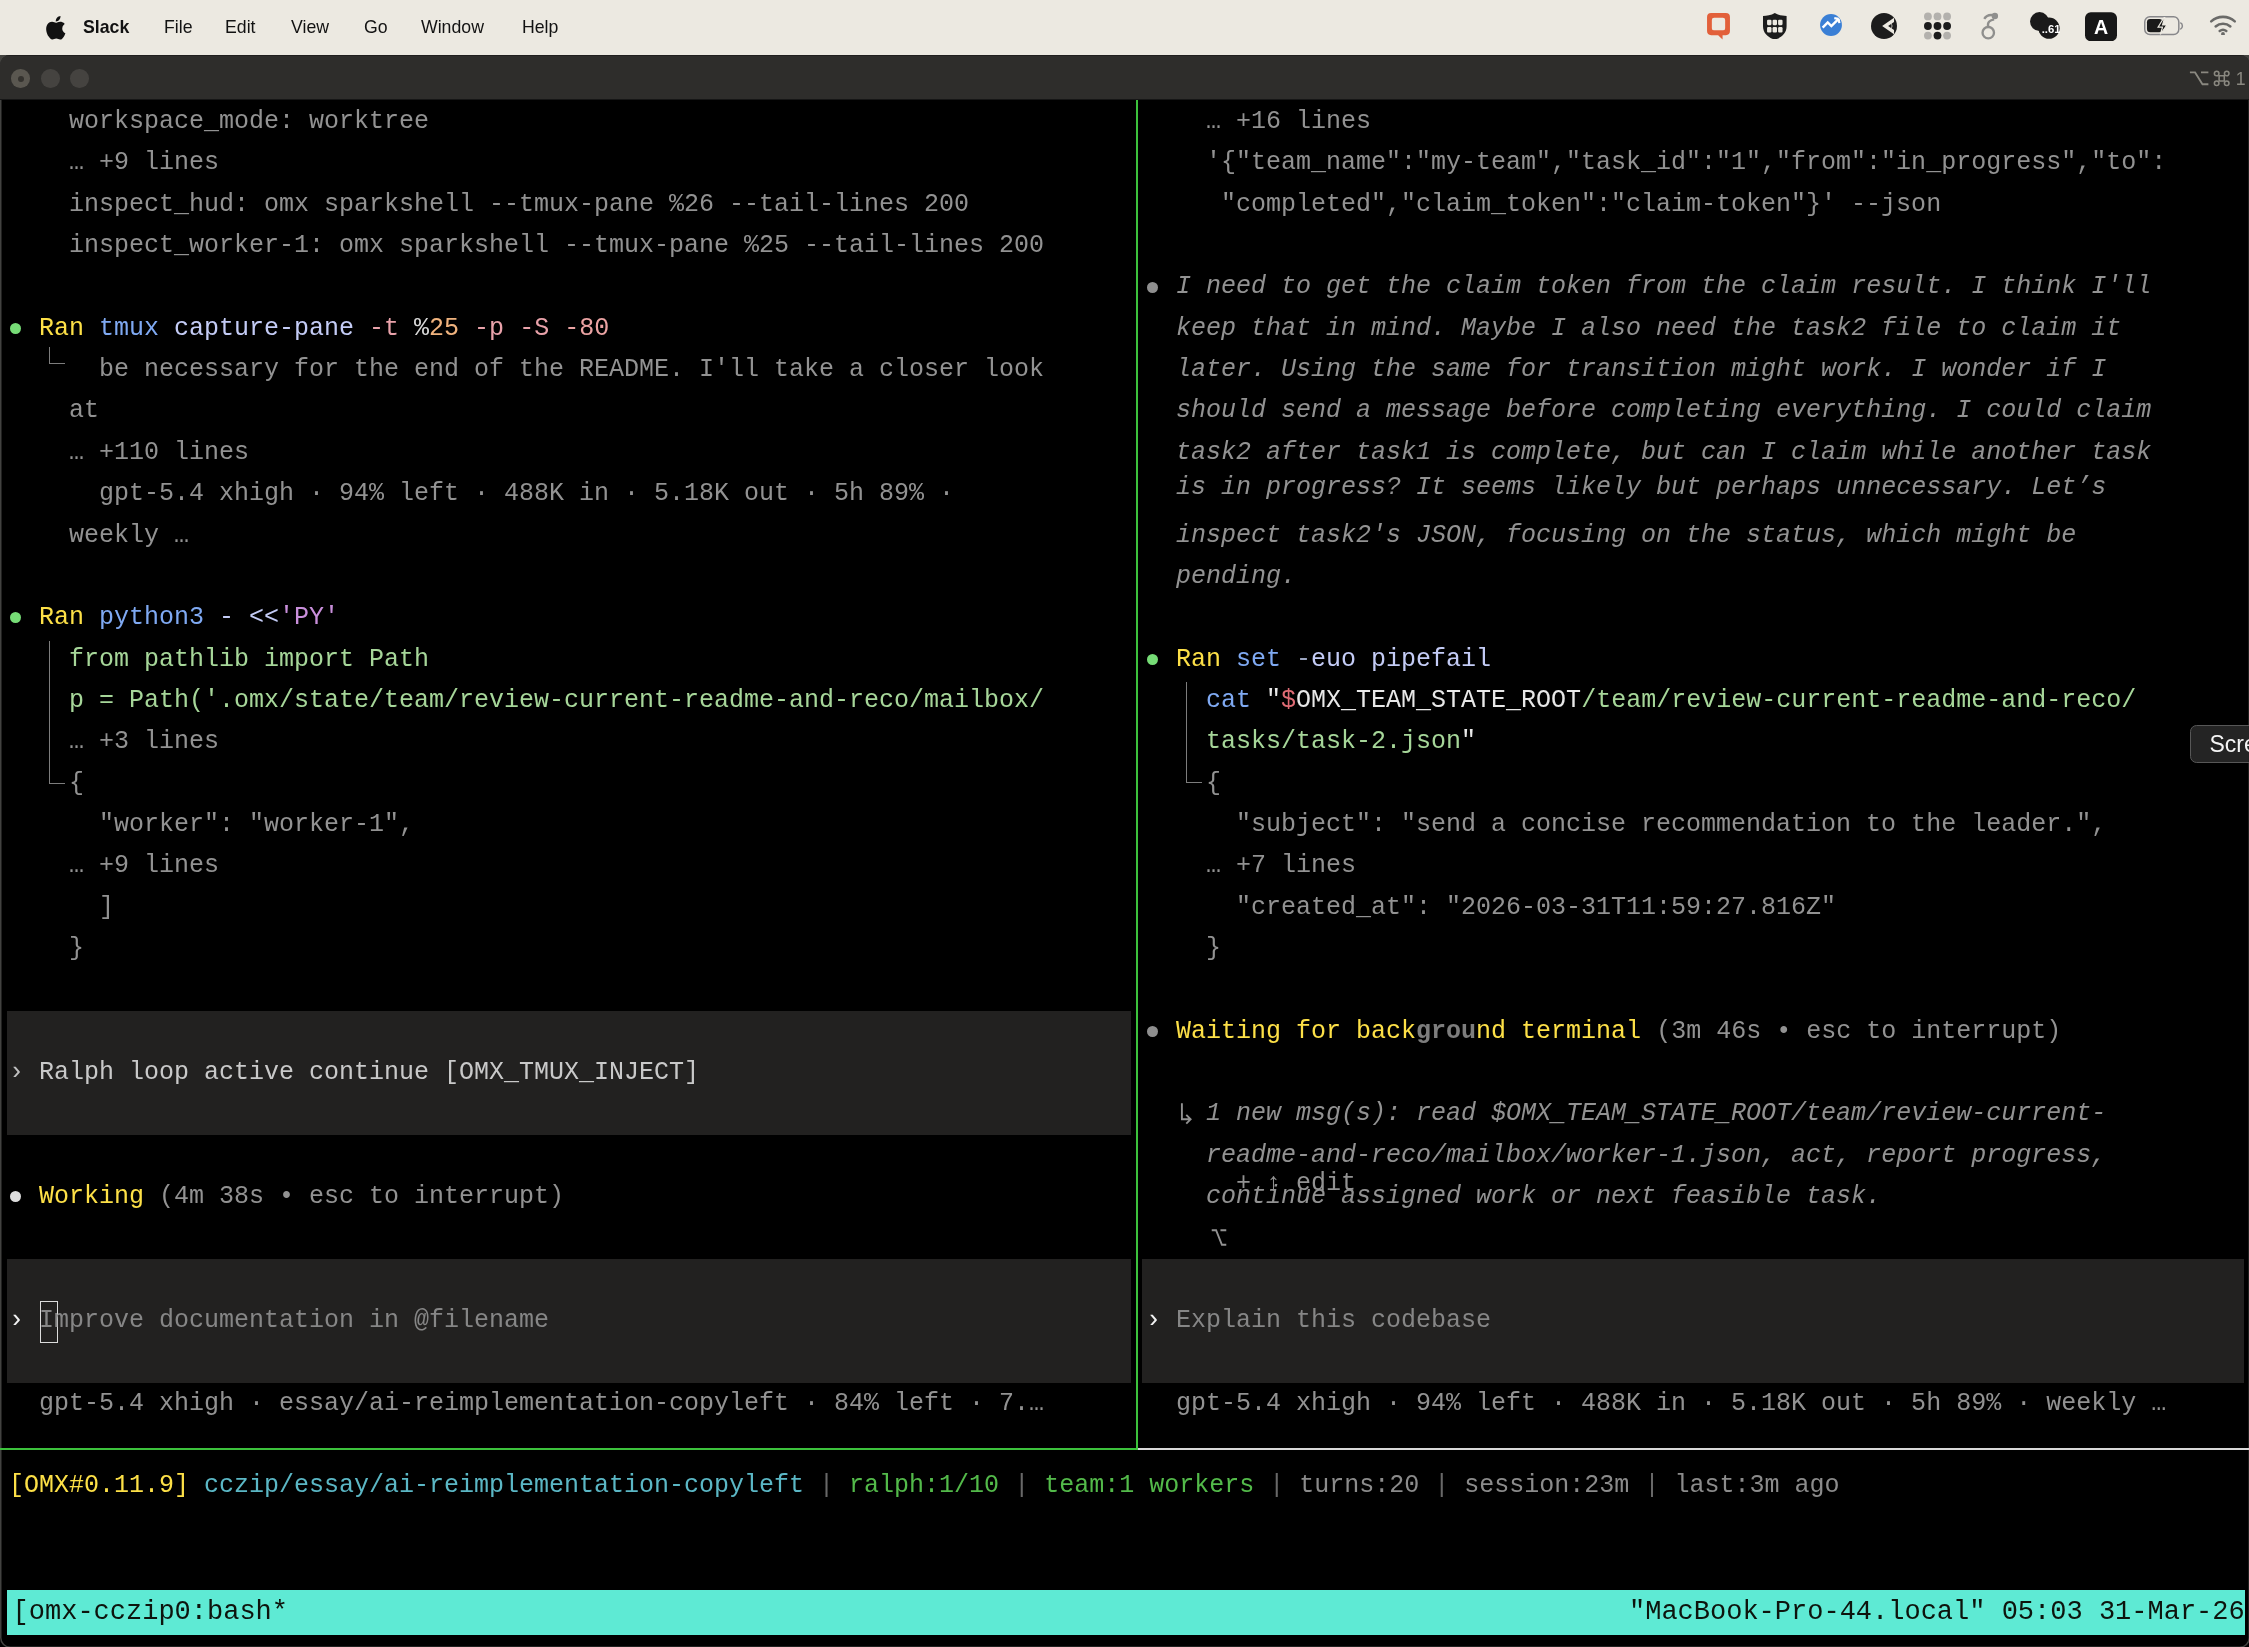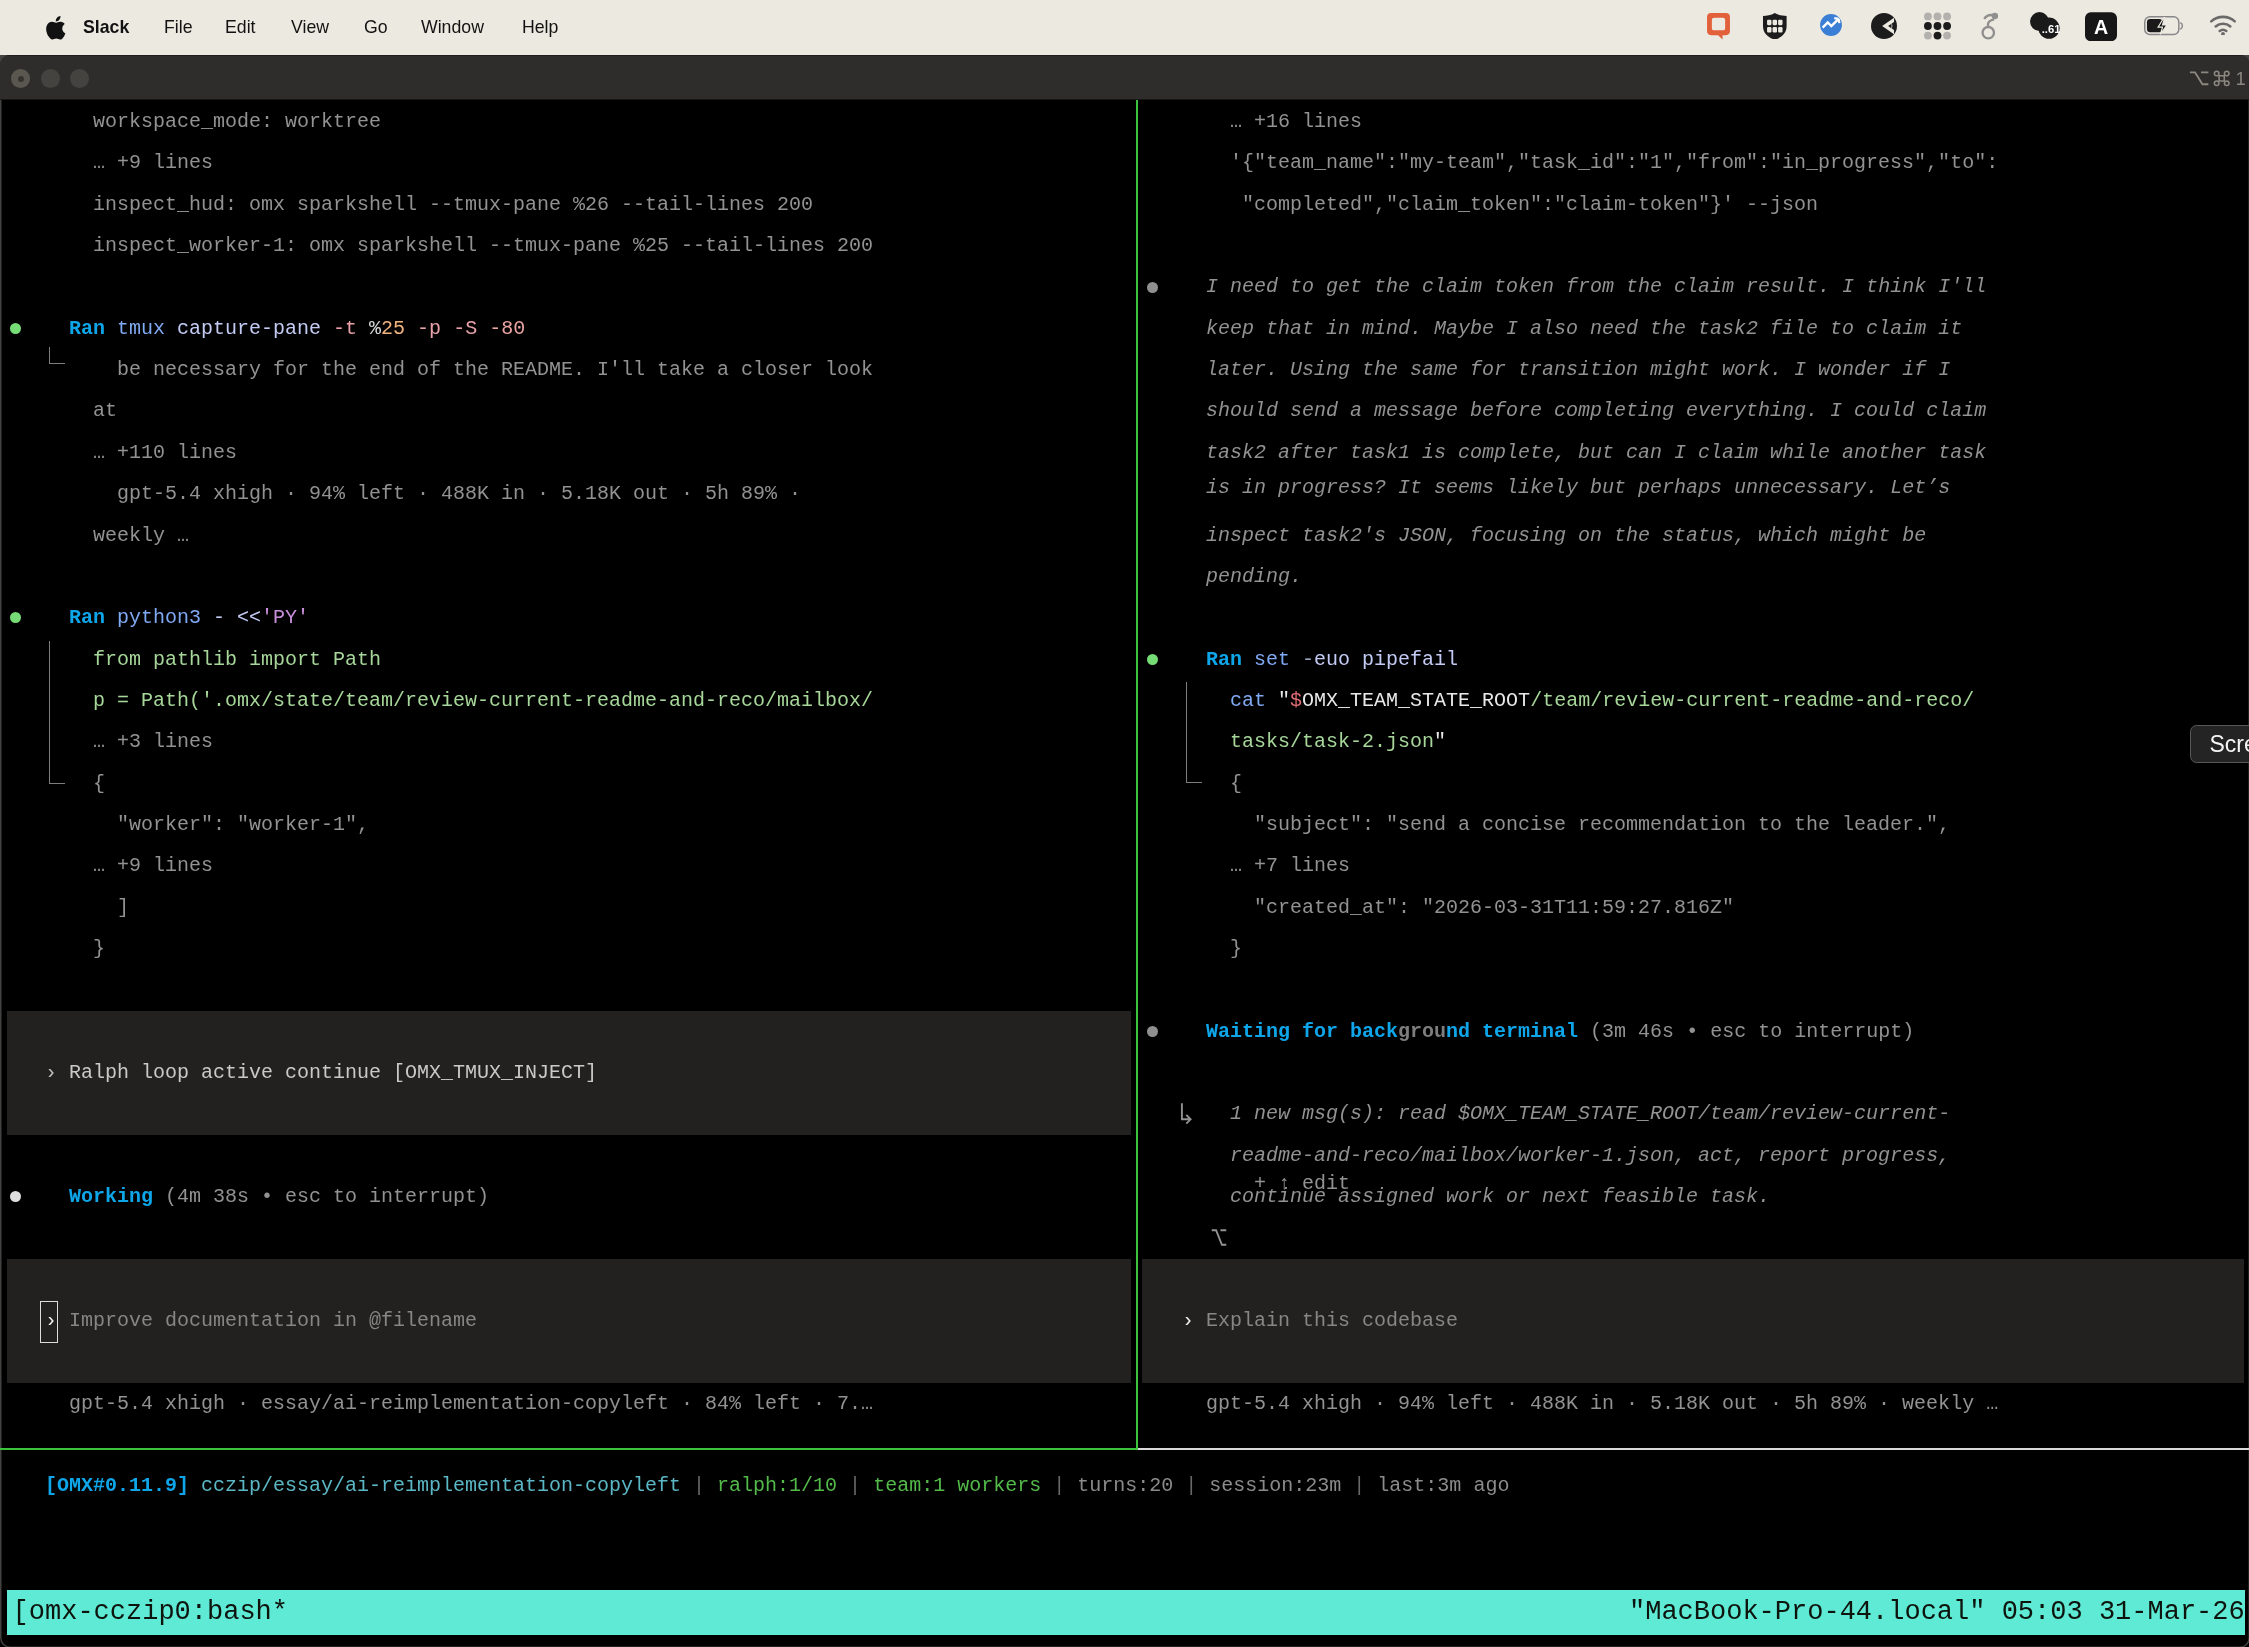--- a/index.html
+++ b/index.html
@@ -4,22 +4,22 @@
 html,body{margin:0;padding:0;background:#000;}
 body{width:2250px;height:1648px;position:relative;overflow:hidden;font-family:"Liberation Mono",monospace;}
 i{font-style:normal}
 .menubar{position:absolute;left:0;top:0;width:2250px;height:56px;background:#ece9e1;font-family:"Liberation Sans",sans-serif;color:#121212;padding-left:24px;}
 .mi{position:absolute;top:0;height:55px;line-height:54px;font-size:17.7px;}
 .ic{position:absolute;}
 .win{position:absolute;left:0;top:55px;width:2250px;height:1593px;background:#000;border-radius:10.3px;overflow:hidden;box-shadow:inset 0 0 0 1.5px #424240;}
 .tbar{position:absolute;left:0;top:0;width:2250px;height:43px;background:#2e2d2b;border-top:1.5px solid #201f1e;border-bottom:0.7px solid #161616;}
 .tl{position:absolute;top:14px;width:18.5px;height:18.5px;border-radius:50%;}
 .title{position:absolute;left:0;top:0;width:2250px;text-align:center;line-height:46px;font-family:"Liberation Sans",sans-serif;font-size:20px;font-weight:bold;color:#a3a19c;}
-.ln{position:absolute;height:41px;line-height:41px;font-size:20px;white-space:pre;letter-spacing:0;color:#929292;margin-left:36px;}
-.g{color:#929292} .g2{color:#8b8b8b} .w{color:#0ea5e9;font-weight:bold} .wd{color:#7d7d7d;font-weight:bold}
+.ln{position:absolute;height:41px;line-height:41px;font-size:25px;white-space:pre;letter-spacing:0;color:#929292;}
+.g{color:#929292} .g2{color:#8b8b8b} .w{color:#fde047;font-weight:normal} .wd{color:#7d7d7d;font-weight:bold}
 .dim{color:#686868} .blu{color:#7fa9f2} .lav{color:#c3cbf5} .sal{color:#e9a2aa} .sal2{color:#eba3a3} .hy{color:#9ba5c0}
 .org{color:#f0b37e} .pct{color:#d8d8d8} .grn{color:#a6d699} .mag{color:#c98fdb} .red{color:#e06c75}
 .wq{color:#e8e8e8} .cyn{color:#5bb7c5} .sg{color:#53ba4a} .it{color:#929292;font-style:italic}
 .pr{color:#c0c0c0} .bt{color:#c9c9c9} .pw{color:#f2f2f2} .ph{color:#868686}
 .blt{position:absolute;width:11px;height:11px;border-radius:50%;}
 .hbox{position:absolute;background:#222120;}
 .elb{position:absolute;border-left:1.5px solid #7d7d7d;border-bottom:1.5px solid #7d7d7d;}
 </style></head>
 <body>
 <div class="menubar">

